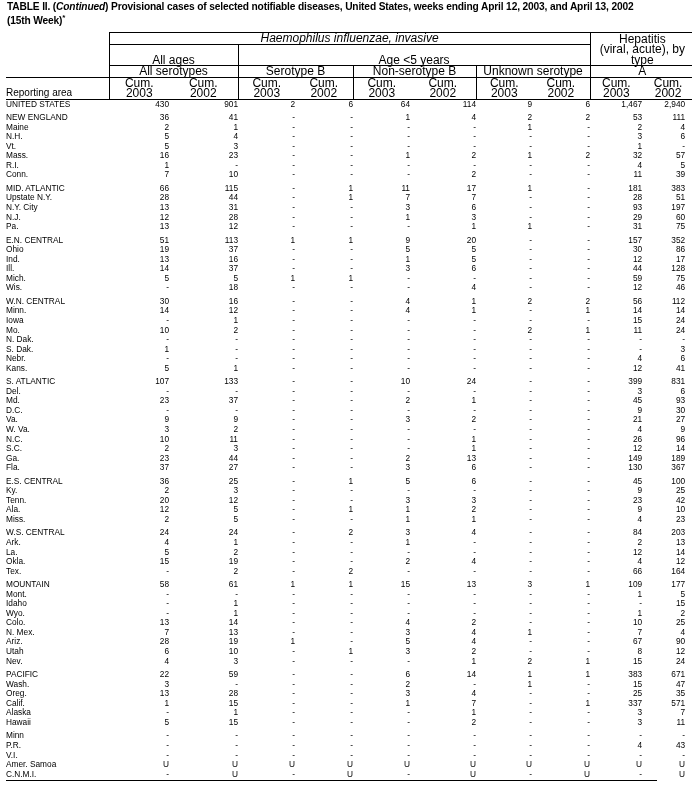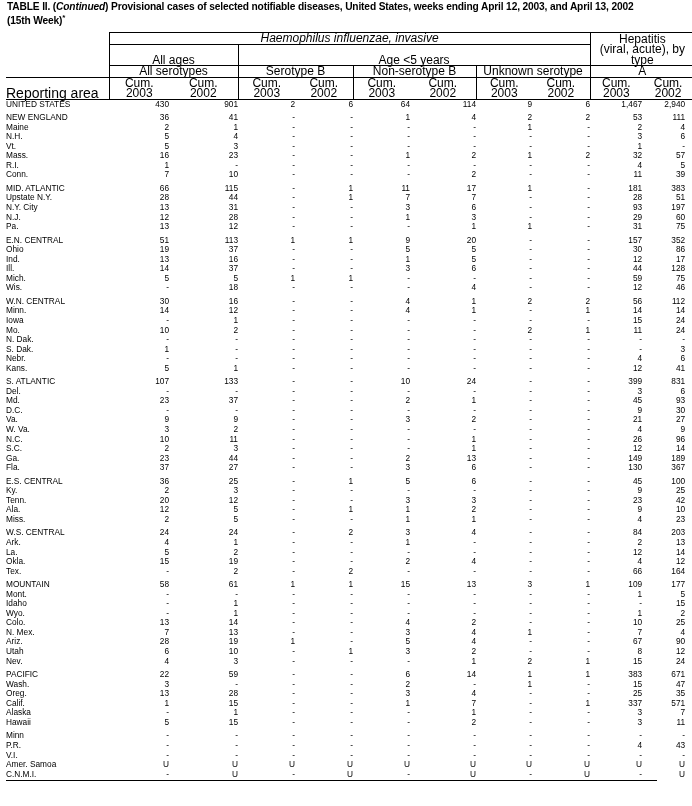--- a/index.html
+++ b/index.html
@@ -55,21 +55,21 @@
     padding: 1px 0 1px 0;
   }
   .hd-ital { font-style: italic; }
   .bt { border-top: 1px solid #000; }
   .bb { border-bottom: 1px solid #000; }
   .bl { border-left: 1px solid #000; }
   .br { border-right: 1px solid #000; }
 
   .hd-area {
     text-align: left;
-    font-size: 14px;
+    font-size: 10px;
     line-height: 10.5px;
     padding-left: 2px;
     padding-bottom: 1px;
   }
 
   
   .area {
     text-align: left;
     padding-left: 2px;
     white-space: nowrap;

